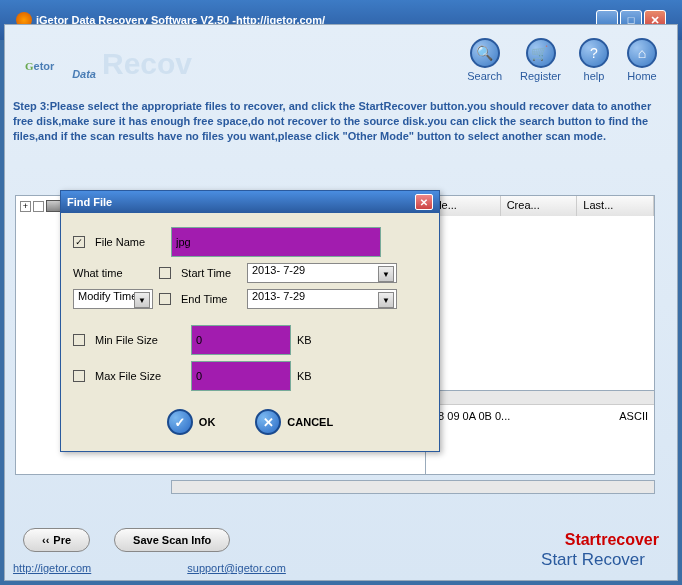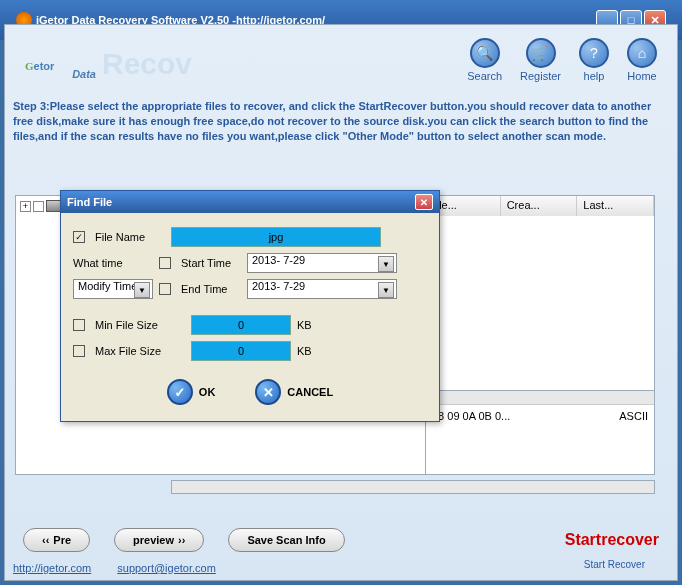--- a/index.html
+++ b/index.html
@@ -29,33 +29,33 @@
 .list-header { position: absolute; top: 0; right: 0; width: 230px; height: 20px; display: flex; background: linear-gradient(#fafafa,#e4e4e4); }
 .col { border-right: 1px solid #ccc; padding: 3px 6px; flex: 1; }
 .hex-pane { position: absolute; top: 365px; right: 22px; width: 230px; height: 85px; background: #fff; border: 1px solid #9ab; }
 .hex-scroll-top { height: 14px; background: #e8e8e8; border-bottom: 1px solid #ccc; }
 .hex-row { padding: 5px 6px; font-family: monospace; display: flex; justify-content: space-between; }
 .bottom-scroll { position: absolute; top: 455px; left: 166px; right: 22px; height: 14px; background: #e8e8e8; border: 1px solid #9ab; }
 .button-bar { position: absolute; bottom: 28px; left: 0; right: 0; display: flex; align-items: center; padding: 0 18px; gap: 24px; }
 .pill-btn { height: 24px; padding: 0 18px; border-radius: 12px; border: 1px solid #888; background: linear-gradient(#fafafa,#d8d8d8); cursor: pointer; display: flex; align-items: center; gap: 4px; font-weight: bold; }
 .pill-btn.om .dot { width: 12px; height: 12px; border-radius: 50%; background: radial-gradient(#8e8,#2a2); }
 .start-btn { color: #c00; font-weight: bold; font-size: 16px; margin-left: auto; cursor: pointer; text-align: center; }
-.start-sub { position: absolute; bottom: 10px; right: 32px; color: #2a5a9e; font-size: 10px; margin-top: 40px; }
-.footer-links { position: absolute; bottom: 6px; left: 8px; display: flex; gap: 26px; }
+.start-sub { position: absolute; bottom: 10px; right: 32px; color: #2a5a9e; font-size: 17px; margin-top: 40px; }
+.footer-links { position: absolute; bottom: 6px; left: 8px; display: flex; gap: 96px; }
 .footer-links a { color: #2a5a9e; text-decoration: underline; }
 
 
 .dialog { position: absolute; top: 190px; left: 60px; width: 380px; background: #ece9d8; border: 1px solid #2a5a9e; box-shadow: 2px 2px 6px rgba(0,0,0,.3); }
 .dlg-title { height: 22px; background: linear-gradient(#4a8de0,#2a5a9e); color: #fff; display: flex; align-items: center; padding: 0 6px; font-weight: bold; }
 .dlg-title .spacer { flex: 1; }
 .dlg-close { width: 18px; height: 16px; background: linear-gradient(#e88,#c44); border: 1px solid #fff; border-radius: 2px; display: flex; align-items: center; justify-content: center; cursor: pointer; color: #fff; font-size: 10px; }
 .dlg-body { padding: 14px 12px 16px; }
 .row { display: flex; align-items: center; margin-bottom: 6px; gap: 6px; }
 .lbl { width: 90px; }
-.txt { border: 1px solid #7a9; background: #0ea5e9; height: 20px; padding: 0 4px; text-align: center; }
+.txt { border: 1px solid #7a9; background: #a21caf; height: 30px; padding: 0 4px; }
 .combo { border: 1px solid #888; background: #fff; height: 20px; display: flex; align-items: flex-start; padding: 0 4px; position: relative; }
 .combo::after { content: "▼"; position: absolute; right: 2px; top: 2px; width: 14px; height: 14px; background: linear-gradient(#eee,#ccc); border: 1px solid #888; font-size: 8px; display: flex; align-items: center; justify-content: center; }
 .chkbox { width: 12px; height: 12px; border: 1px solid #555; display: inline-flex; align-items: center; justify-content: center; font-size: 9px; margin-right: 4px; }
 .dlg-btns { display: flex; justify-content: center; gap: 40px; margin-top: 18px; }
 .round-btn { display: flex; align-items: center; gap: 6px; cursor: pointer; font-weight: bold; }
 .round-icon { width: 26px; height: 26px; border-radius: 50%; background: radial-gradient(circle at 30% 30%,#7ab8f0,#2a6ac5); border: 2px solid #1a4a8e; color: #fff; display: flex; align-items: center; justify-content: center; font-size: 13px; }
 </style>
 </head>
 <body>
 
@@ -119,24 +119,20 @@
   </div>
 
   <div class="bottom-scroll"></div>
 
   <div class="button-bar">
     <div class="pill-btn">
       <span>‹‹</span>
       <span>Pre</span>
     </div>
     <div class="pill-btn">
-      <span>preview</span>
-      <span>››</span>
-    </div>
-    <div class="pill-btn">
       <span>Save Scan Info</span>
     </div>
     <div class="start-btn">Startrecover</div>
   </div>
   <div class="start-sub">Start Recover</div>
 
   <div class="footer-links">
     <a>http://igetor.com</a>
     <a>support@igetor.com</a>
   </div>

